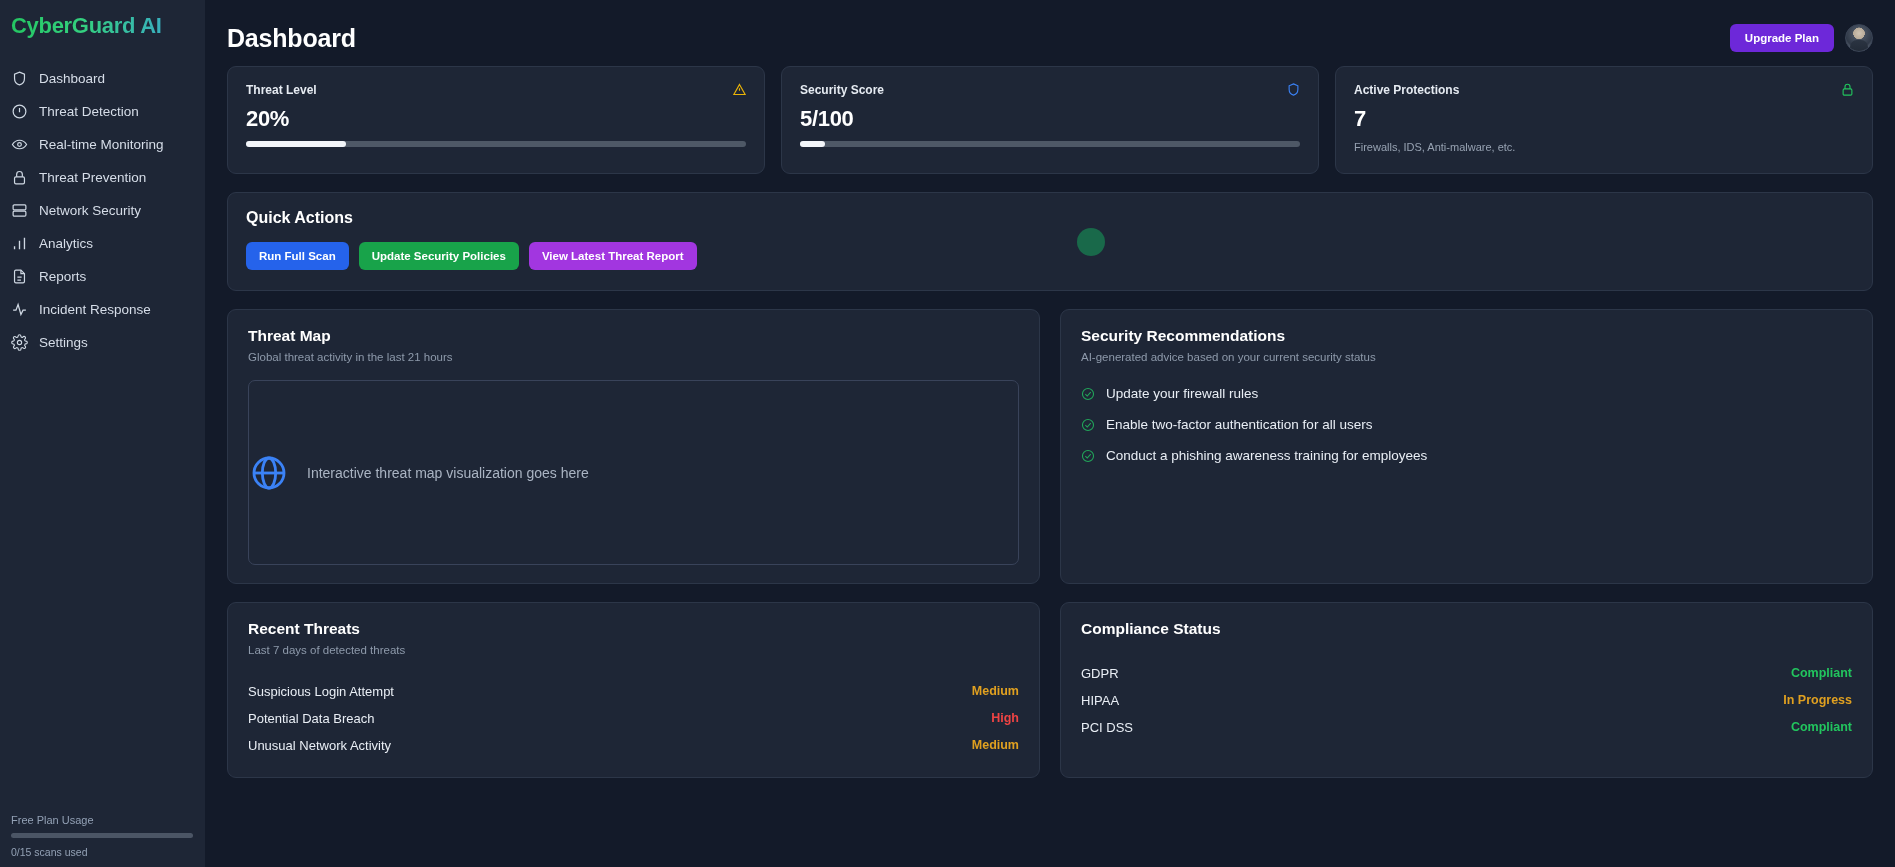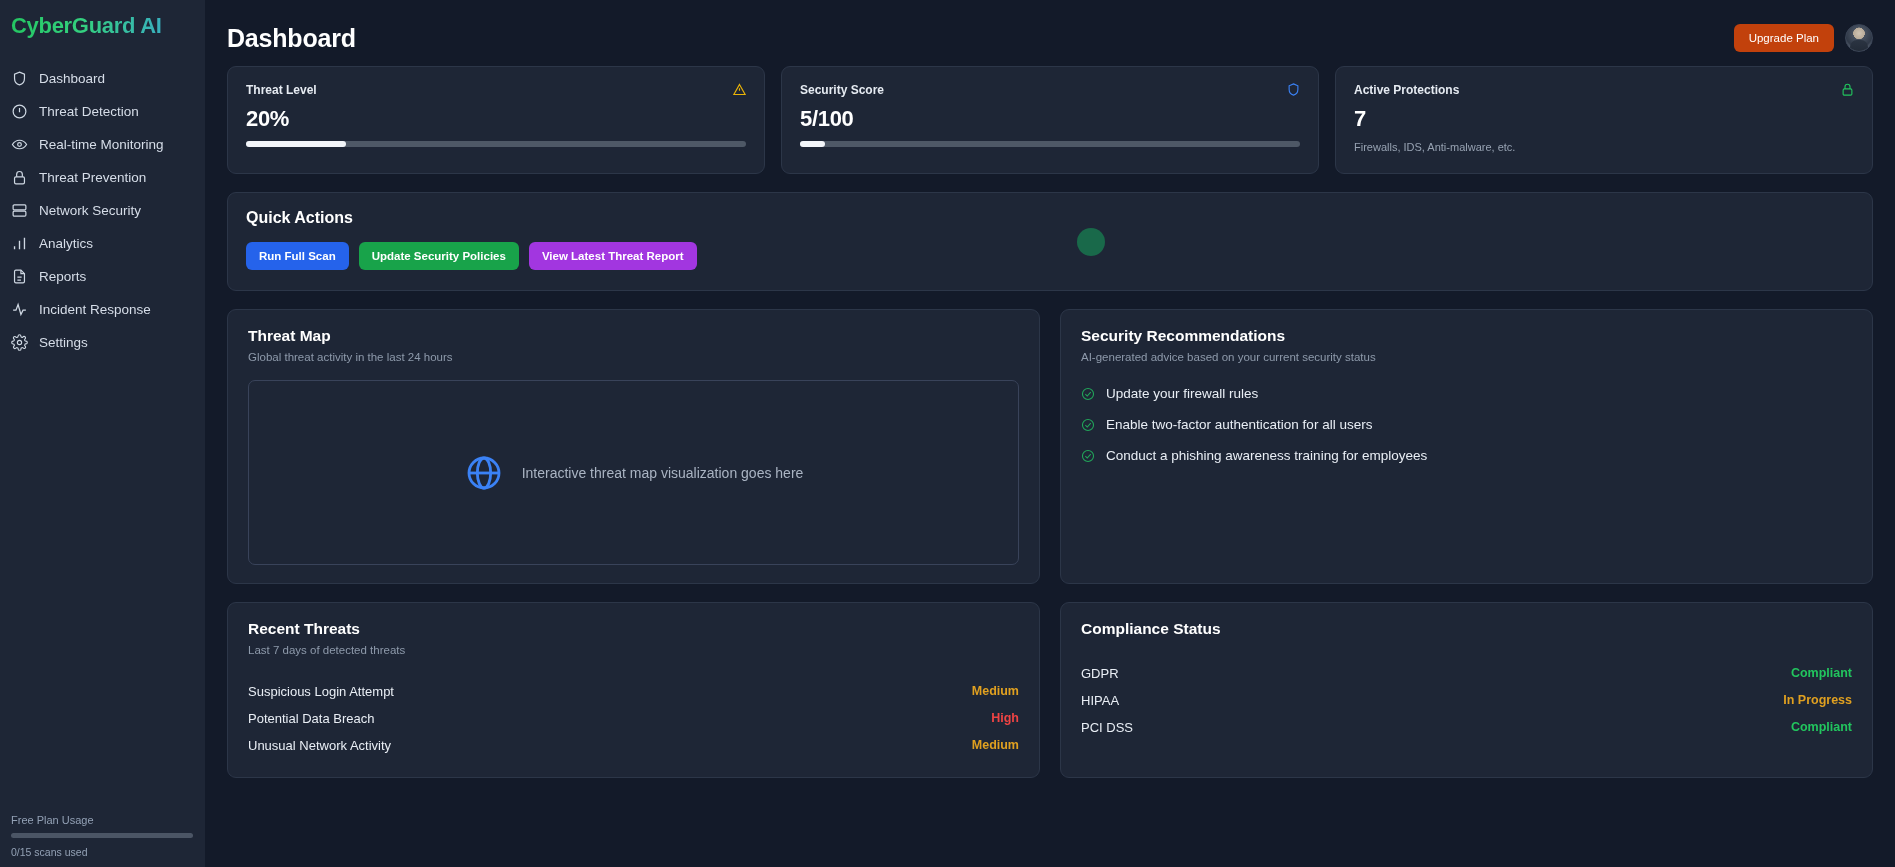--- a/index.html
+++ b/index.html
@@ -47,22 +47,22 @@
 
   
   .main { flex:1; height:867px; padding:0 22px 0 22px; position:relative; overflow:hidden; }
   .topbar {
     display:flex; align-items:center; justify-content:space-between;
     height:66px; padding-top:10px;
   }
   .page-title { color:#fff; font-size:25px; font-weight:bold; letter-spacing:-0.2px; }
   .topright { display:flex; align-items:center; gap:11px; }
   .upgrade {
-    background:#c2410c; color:#fff; border:none;
-    font-size:11.5px; font-weight:normal;
+    background:#6d28d9; color:#fff; border:none;
+    font-size:11.5px; font-weight:bold;
     padding:8px 15px; border-radius:6px; cursor:pointer;
     font-family:"Liberation Sans", sans-serif;
   }
   .avatar {
     width:28px; height:28px; border-radius:50%;
     background:radial-gradient(circle at 50% 32%, #cfc4b4 0%, #b9ab99 26%, #46505f 27%, #2f3847 62%, #9aa3b0 100%);
     border:1px solid #3a4456; overflow:hidden; position:relative; cursor:pointer;
   }
   .avatar:after {
     content:""; position:absolute; left:50%; top:58%;
@@ -111,21 +111,21 @@
   .panel {
     flex:1; background:#1e2636; border:1px solid #2c3648; border-radius:9px;
     padding:17px 20px 18px 20px;
   }
   .panel-title { color:#fff; font-size:15.5px; font-weight:bold; }
   .panel-sub { color:#8e9aab; font-size:11.5px; margin-top:6px; }
 
   .map-box {
     margin-top:17px; height:185px;
     border:1px solid #39435a; border-radius:7px;
-    display:flex; align-items:center; justify-content:center; gap:18px;
+    display:flex; align-items:center; gap:18px;
   }
   .globe { width:40px; height:40px; color:#3b82f6; }
   .globe svg { width:40px; height:40px; display:block; }
   .map-text { color:#aab4c3; font-size:14px; }
 
   .rec-list { margin-top:23px; display:flex; flex-direction:column; gap:16px; }
   .rec-item { display:flex; align-items:center; gap:11px; }
   .rec-check { width:14px; height:14px; flex:0 0 14px; color:#22a55a; }
   .rec-check svg { width:14px; height:14px; display:block; }
   .rec-text { color:#e9eef5; font-size:13.5px; }
@@ -297,21 +297,21 @@
         <button class="qa-btn qa-blue">Run Full Scan</button>
         <button class="qa-btn qa-green">Update Security Policies</button>
         <button class="qa-btn qa-purple">View Latest Threat Report</button>
       </div>
       <div class="qa-dot"></div>
     </div>
 
     <div class="grid">
       <div class="panel">
         <div class="panel-title">Threat Map</div>
-        <div class="panel-sub">Global threat activity in the last 24 hours</div>
+        <div class="panel-sub">Global threat activity in the last 21 hours</div>
         <div class="map-box">
           <span class="globe">
               <svg viewBox="0 0 24 24" fill="none" stroke="#3b82f6" stroke-width="1.7">
                 <circle cx="12" cy="12" r="9"></circle>
                 <ellipse cx="12" cy="12" rx="4" ry="9"></ellipse>
                 <path d="M3 12h18"></path>
               </svg>
             </span>
           <span class="map-text">Interactive threat map visualization goes here</span>
         </div>

